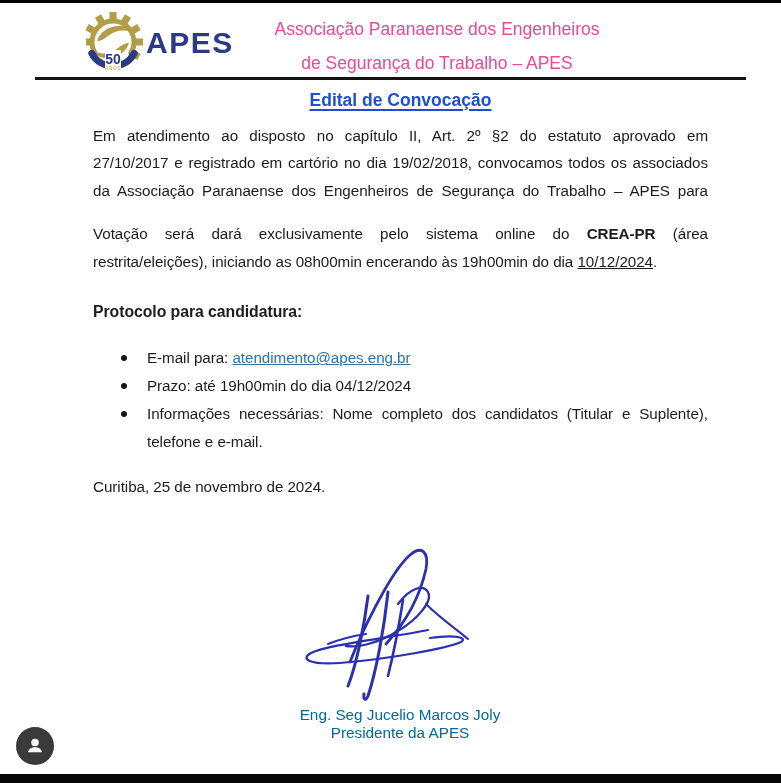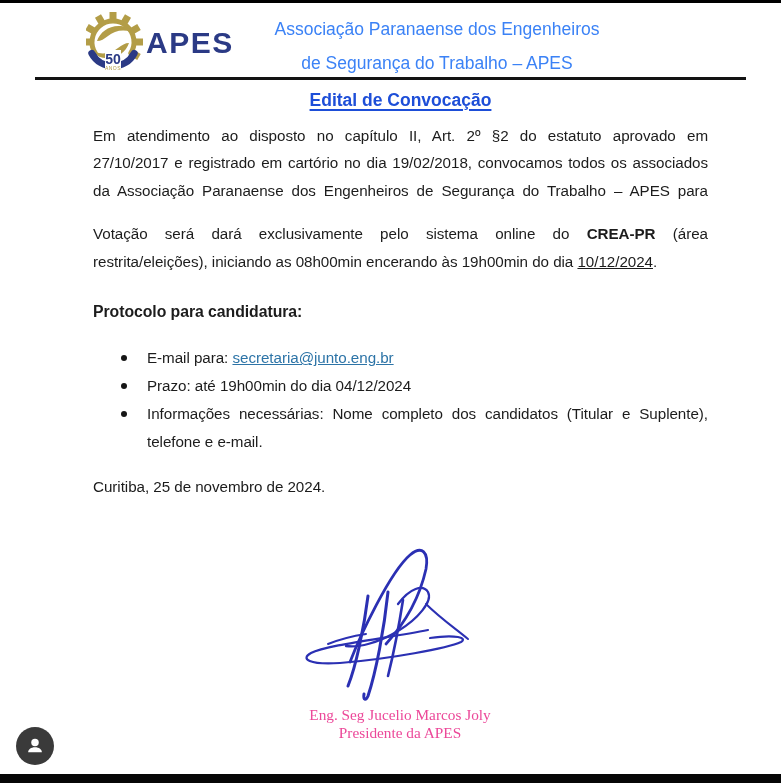--- a/index.html
+++ b/index.html
@@ -9,21 +9,21 @@
     font-family:"Liberation Sans", sans-serif;
   }
   .topbar   { position:absolute; left:0; top:0;    width:781px; height:3px; background:#000; }
   .bottombar{ position:absolute; left:0; top:774px; width:781px; height:9px; background:#060606; }
 
   
   .logo { position:absolute; left:86px; top:8px; }
   svg text { font-family:"Liberation Sans", sans-serif; }
   .org-title {
     position:absolute; left:123px; right:30px; top:12px;
-    text-align:center; font-size:17.5px; line-height:34px; color:#3b82f6;
+    text-align:center; font-size:17.5px; line-height:34px; color:#ec4899;
   }
   .rule { position:absolute; left:35px; top:77px; width:711px; height:3px; background:#131313; }
 
   .doc-title {
     position:absolute; left:20px; width:761px; top:90px;
     text-align:center; font-size:17.5px; font-weight:bold; color:#1d4ed8;
   }
   .doc-title span { text-decoration:underline; text-decoration-thickness:2px; text-underline-offset:3px; }
 
   
@@ -44,21 +44,21 @@
 
   .emph { font-style:italic; text-decoration:underline; }
   .u    { text-decoration:underline; }
   .b    { font-weight:bold; }
   a.link { color:#2d74a7; text-decoration:underline; cursor:pointer; }
 
   
   .signature { position:absolute; left:298px; top:544px; }
   .sig-caption {
     position:absolute; left:230px; width:340px; top:706px;
-    text-align:center; font-size:15.3px; line-height:18.3px; color:#ec4899;font-family:Liberation Serif, serif;
+    text-align:center; font-size:15.3px; line-height:18.3px; color:#0369a1;
   }
 
   
   .avatar {
     position:absolute; left:16px; top:727px; width:38px; height:38px;
     border-radius:50%; background:#3a3a3a;
     display:flex; align-items:center; justify-content:center; cursor:pointer;
   }
 </style>
 </head>
@@ -121,21 +121,21 @@
   </div>
 
   <div class="p2">
     <div class="jline"><span>Votação será dará exclusivamente pelo sistema online do </span><span class="b">CREA-PR</span><span> (área</span></div>
     <div><span>restrita/eleições), iniciando as 08h00min encerando às 19h00min do dia </span><span class="u">10/12/2024</span><span>.</span></div>
   </div>
 
   <div class="protocol">Protocolo para candidatura:</div>
 
   <div class="bullets">
-    <div class="bullet"><span>E-mail para: </span><a class="link">secretaria@junto.eng.br</a></div>
+    <div class="bullet"><span>E-mail para: </span><a class="link">atendimento@apes.eng.br</a></div>
     <div class="bullet">Prazo: até 19h00min do dia 04/12/2024</div>
     <div class="bullet">
       <div class="jline">Informações necessárias: Nome completo dos candidatos (Titular e Suplente),</div>
       <div>telefone e e-mail.</div>
     </div>
   </div>
 
   <div class="dateline">Curitiba, 25 de novembro de 2024.</div>
 </div>
 

